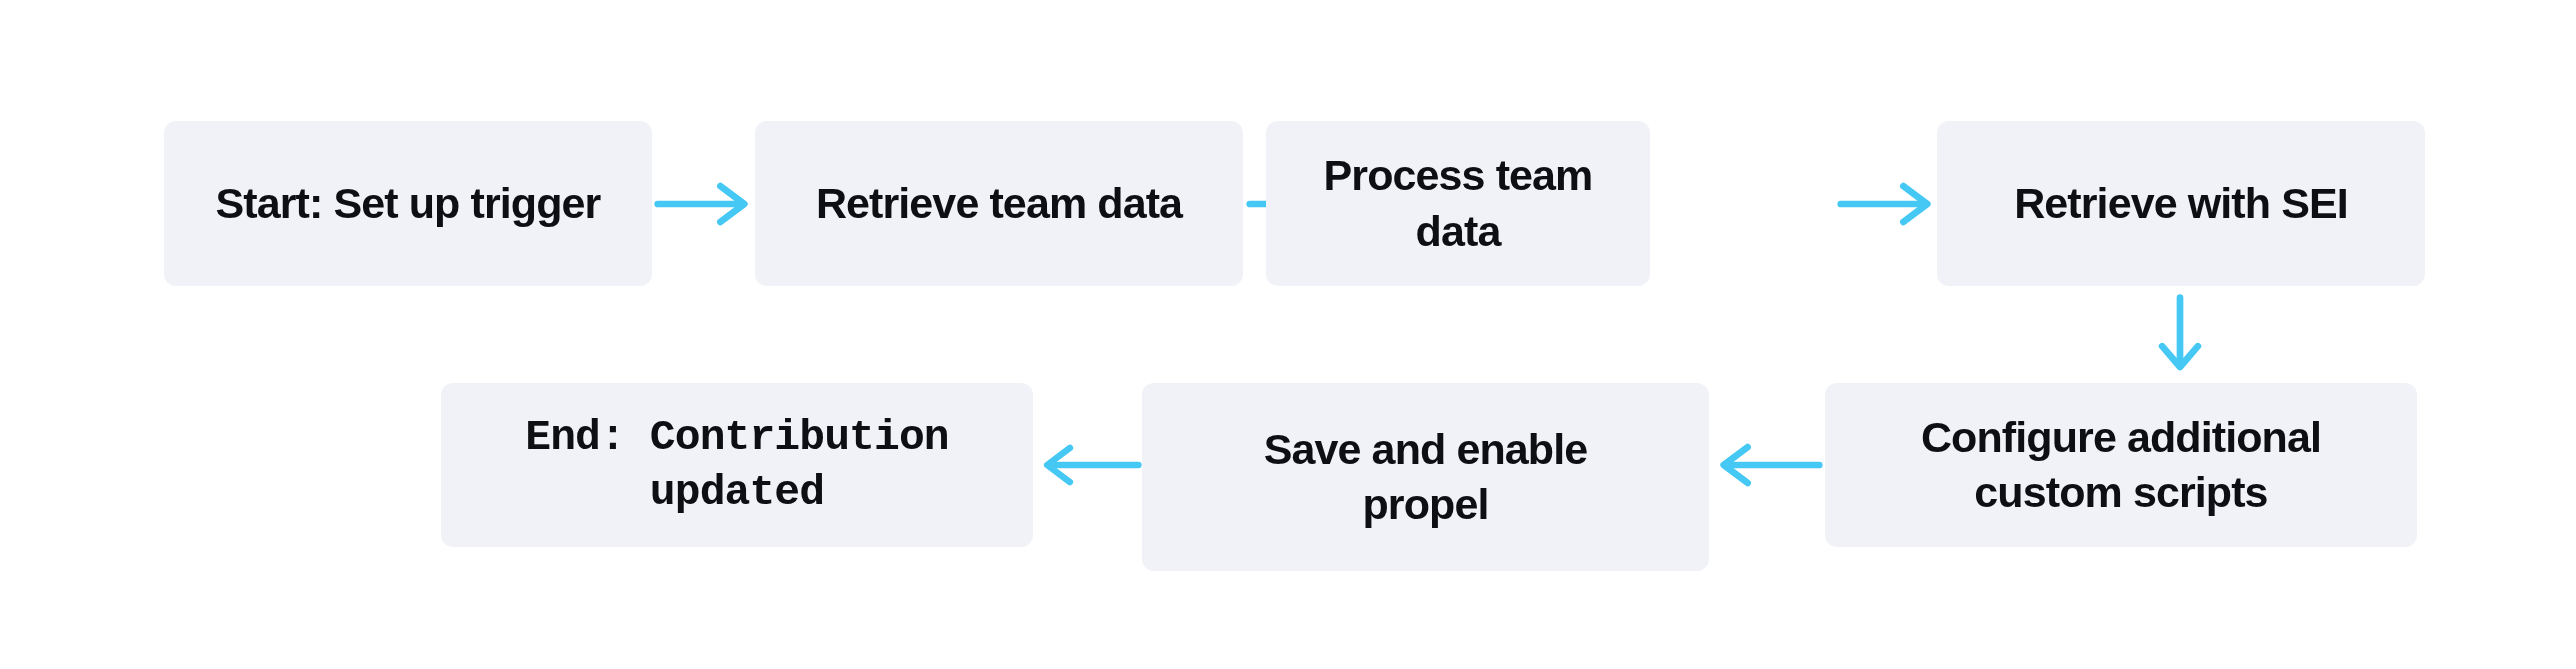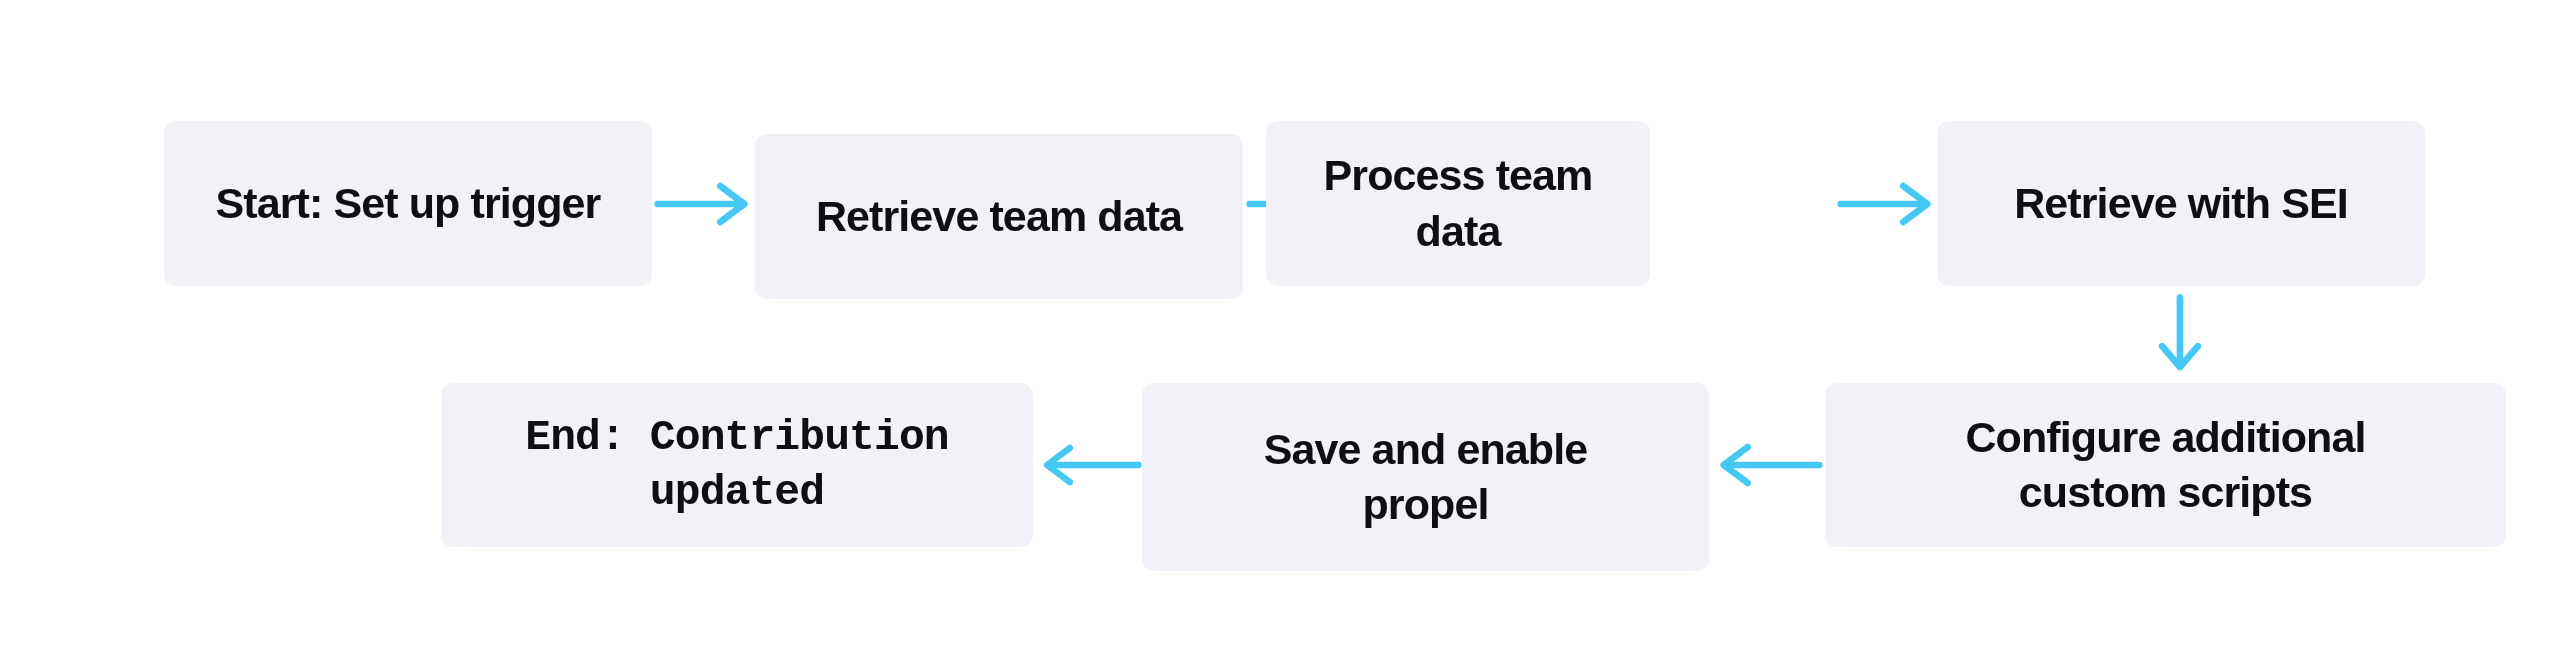--- a/index.html
+++ b/index.html
@@ -34,27 +34,27 @@
     color: var(--text);
     font-size: 43px;
     font-weight: 700;
     letter-spacing: -0.9px;
     line-height: 1.28;
     white-space: pre-line;
     padding: 7.5px 22.4px;
   }
   
   .n-start     { left: 164px;  top: 121px; width: 488px; height: 165px; }
-  .n-retrieve  { left: 755px; top: 134px; width: 488px; height: 165px; }
+  .n-retrieve  { left: 755px; top: 121px; width: 488px; height: 165px; }
   .n-process   { left: 1266px; top: 121px; width: 384px; height: 165px; }
   .n-integrate { left: 1937px; top: 121px; width: 488px; height: 165px; }
   
   .n-end       { left: 441px;  top: 383px; width: 592px; height: 164px; font-family: Liberation Mono, monospace; }
   .n-save      { left: 1142px; top: 383px; width: 567px; height: 188px; }
-  .n-configure { left: 1825px; top: 383px; width: 681px; height: 164px; }
+  .n-configure { left: 1825px; top: 383px; width: 592px; height: 164px; }
 
   .arrow { position: absolute; color: var(--arrow); }
   .arrow svg { display: block; }
   .arrow svg * {
     stroke: currentColor;
     stroke-width: 9;
     fill: none;
     stroke-linecap: round;
     stroke-linejoin: round;
   }

